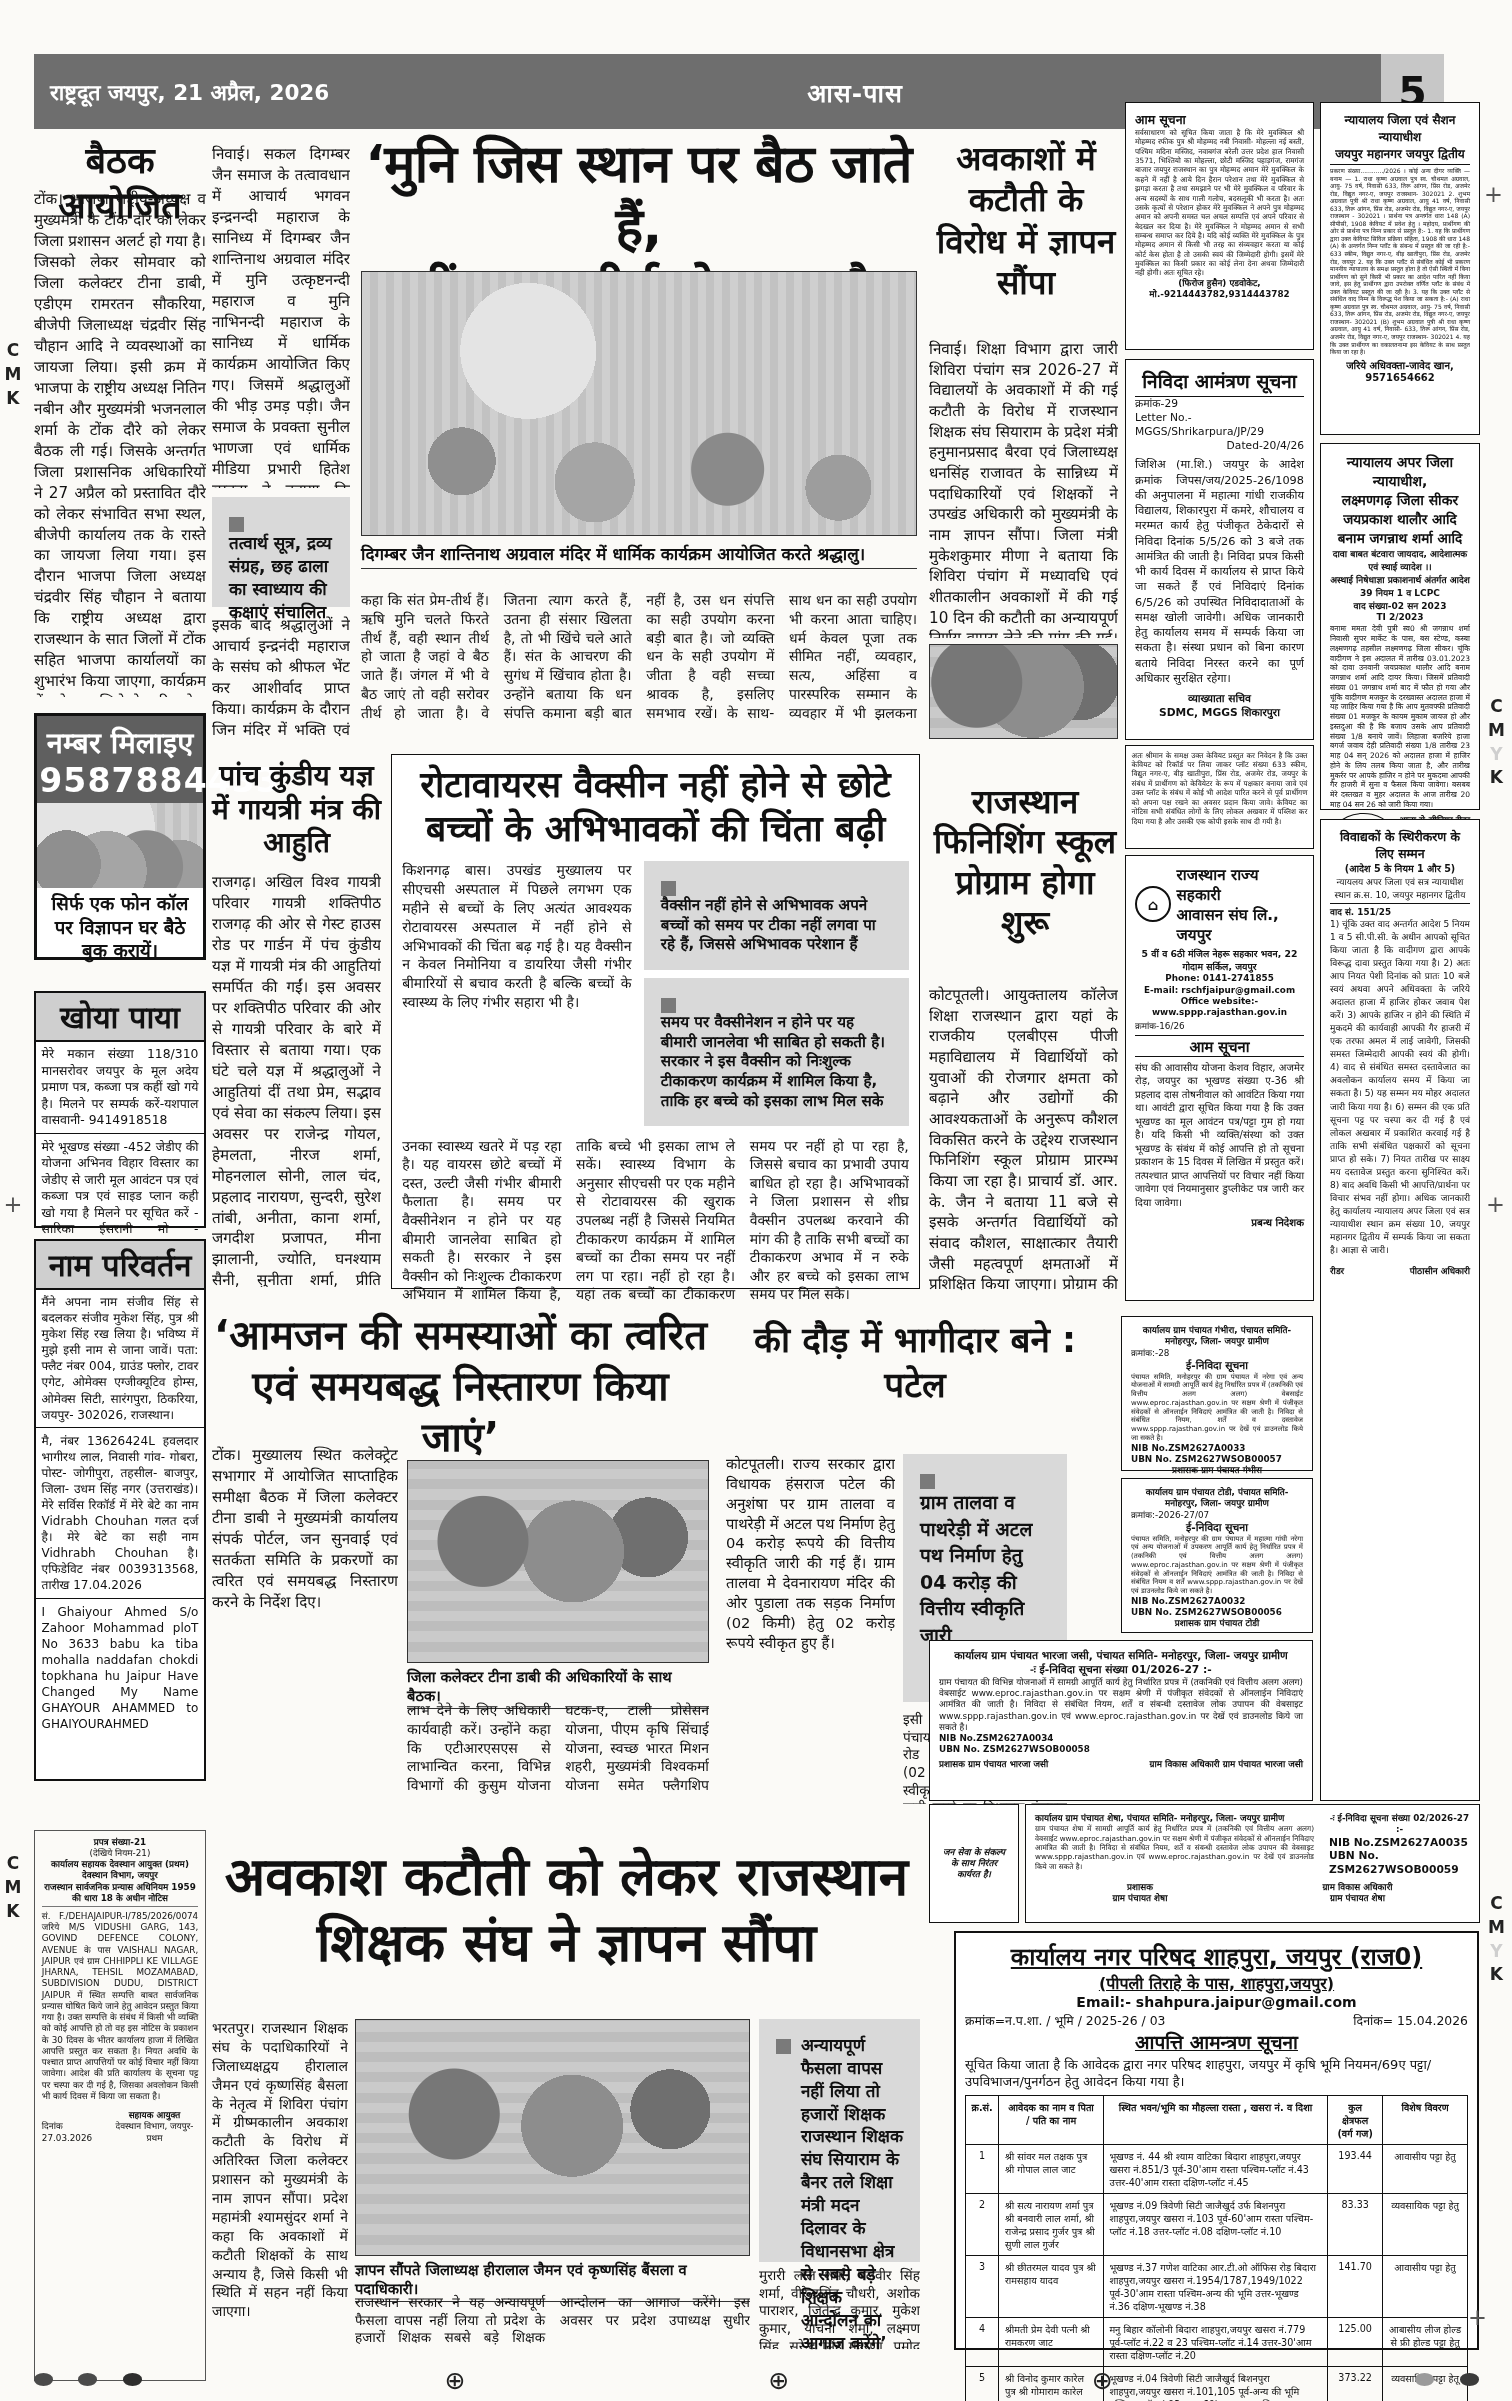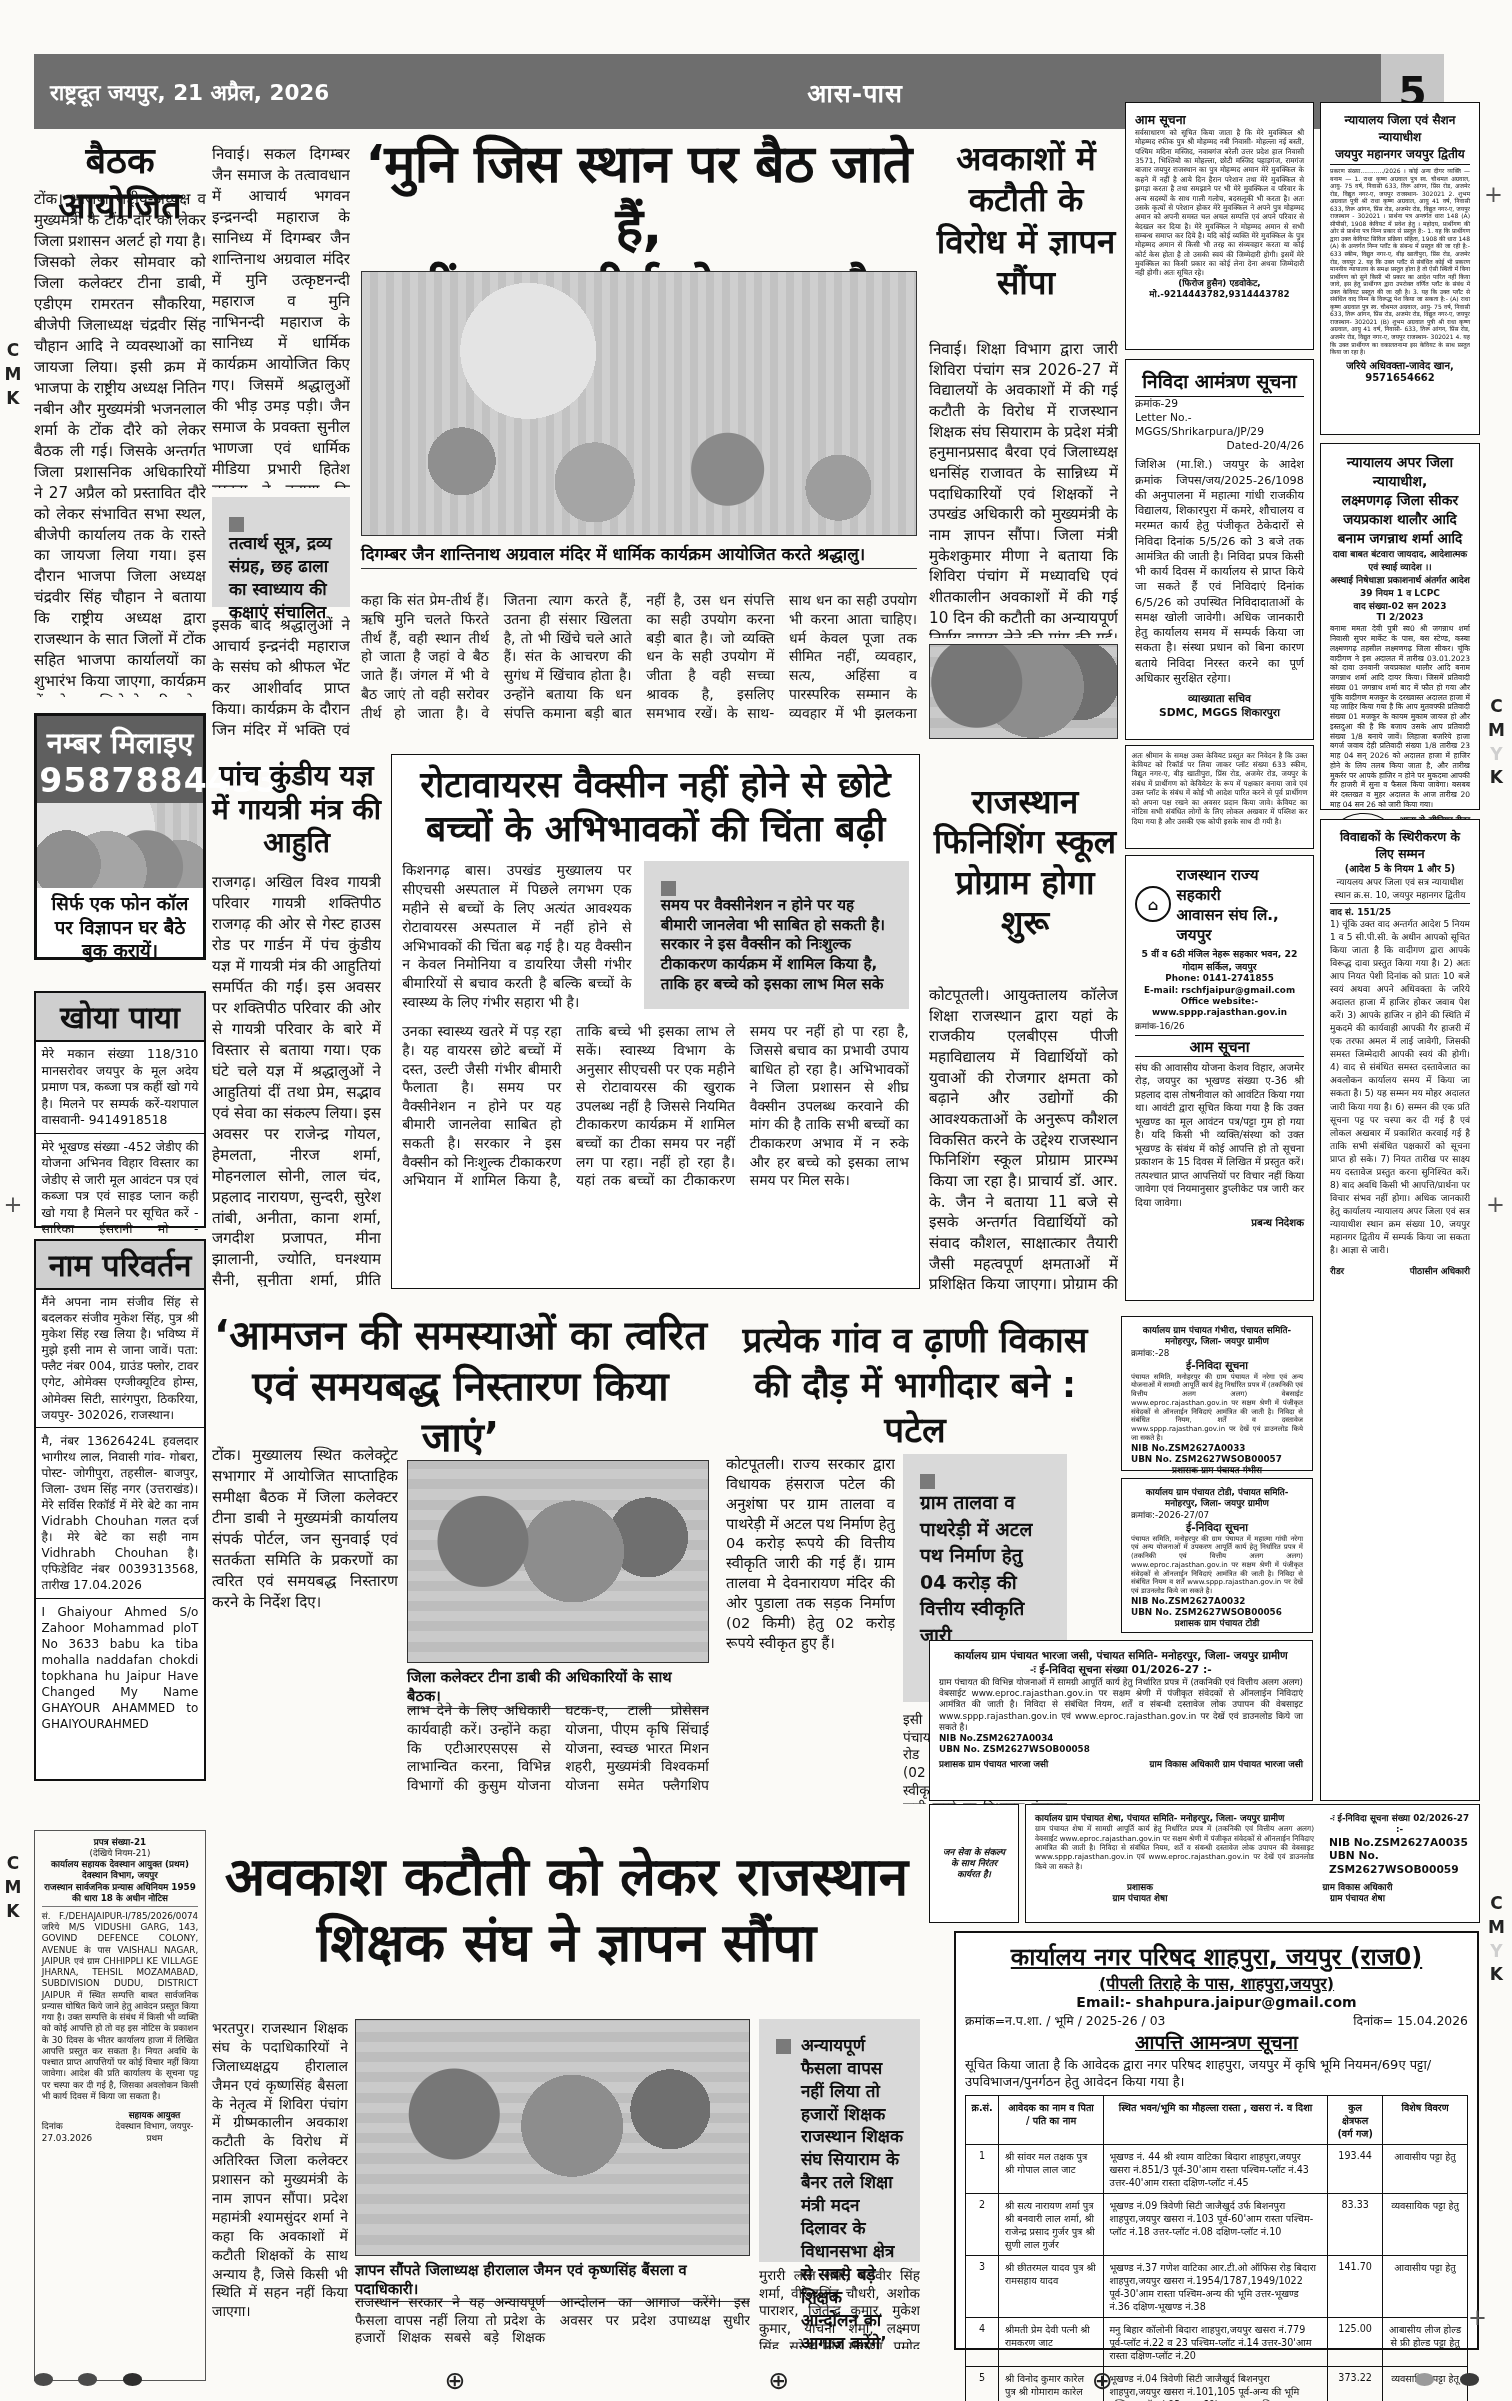--- a/index.html
+++ b/index.html
@@ -126,20 +126,24 @@
   <div class="abs body25 jc cols4" style="left:361px;top:591px;width:556px;height:146px;overflow:hidden;">कहा कि संत प्रेम-तीर्थ हैं। ऋषि मुनि चलते फिरते तीर्थ हैं, वही स्थान तीर्थ हो जाता है जहां वे बैठ जाते हैं। जंगल में भी वे बैठ जाएं तो वही सरोवर तीर्थ हो जाता है। वे जितना त्याग करते हैं, उतना ही संसार खिलता है, तो भी खिंचे चले आते हैं। संत के आचरण की सुगंध में खिंचाव होता है। उन्होंने बताया कि धन संपत्ति कमाना बड़ी बात नहीं है, उस धन संपत्ति का सही उपयोग करना बड़ी बात है। जो व्यक्ति धन के सही उपयोग में जीता है वही सच्चा श्रावक है, इसलिए समभाव रखें। के साथ-साथ धन का सही उपयोग भी करना आता चाहिए। धर्म केवल पूजा तक सीमित नहीं, व्यवहार, सत्य, अहिंसा व पारस्परिक सम्मान के व्यवहार में भी झलकना चाहिए। प्रवचन के दौरान उपस्थित श्रद्धालुओं ने मुनि द्वय के त्याग और साधना की सराहना करते हुए धार्मिक आयोजनों में बढ़-चढ़कर भाग लेने का संकल्प लिया। इस अवसर पर बड़ी संख्या में समाजजन, महिलाएं व जिनेंद्र भक्त सहित कई कार्यकर्ता मौजूद थे।</div>
 
   <div class="abs ctr" style="left:212px;top:759px;width:169px;font-size:28px;line-height:1.2;font-weight:bold;">पांच कुंडीय यज्ञ में गायत्री मंत्र की आहुति</div>
   <div class="abs body27 jc" style="left:212px;top:872px;width:169px;height:415px;overflow:hidden;">राजगढ़। अखिल विश्व गायत्री परिवार गायत्री शक्तिपीठ राजगढ़ की ओर से गेस्ट हाउस रोड पर गार्डन में पंच कुंडीय यज्ञ में गायत्री मंत्र की आहुतियां समर्पित की गईं। इस अवसर पर शक्तिपीठ परिवार की ओर से गायत्री परिवार के बारे में विस्तार से बताया गया। एक घंटे चले यज्ञ में श्रद्धालुओं ने आहुतियां दीं तथा प्रेम, सद्भाव एवं सेवा का संकल्प लिया। इस अवसर पर राजेन्द्र गोयल, हेमलता, नीरज शर्मा, मोहनलाल सोनी, लाल चंद, प्रहलाद नारायण, सुन्दरी, सुरेश तांबी, अनीता, काना शर्मा, जगदीश प्रजापत, मीना झालानी, ज्योति, घनश्याम सैनी, सुनीता शर्मा, प्रीति बिजन, किरन शर्मा, मीरा कटवाड़ा, मुन्नी खुटेटा, बीना सरोज, सुनीता, उर्मिला मामोडिया एवं अन्य मौजूद रहे।</div>
 
   <div class="abs boxed" style="left:391px;top:754px;width:529px;height:535px;padding:8px 10.2px;">
     <div class="ctr" style="font-size:36px;line-height:1.22;font-weight:bold;">रोटावायरस वैक्सीन नहीं होने से छोटे बच्चों के अभिभावकों की चिंता बढ़ी</div>
     <div style="display:flex;gap:12.4px;margin-top:10.2px;">
       <div class="jc" style="flex:1;font-size:14px;line-height:1.35;">किशनगढ़ बास। उपखंड मुख्यालय पर सीएचसी अस्पताल में पिछले लगभग एक महीने से बच्चों के लिए अत्यंत आवश्यक रोटावायरस अस्पताल में नहीं होने से अभिभावकों की चिंता बढ़ गई है। यह वैक्सीन न केवल निमोनिया व डायरिया जैसी गंभीर बीमारियों से बचाव करती है बल्कि बच्चों के स्वास्थ्य के लिए गंभीर सहारा भी है।</div>
       <div style="flex:0 0 265px;">
+        <div class="graybox" style="display:flex;margin-bottom:8px;">
+          <span class="bullet-sq"></span>
+          <span class="b" style="font-size:15.2px;line-height:1.3;">वैक्सीन नहीं होने से अभिभावक अपने बच्चों को समय पर टीका नहीं लगवा पा रहे हैं, जिससे अभिभावक परेशान हैं</span>
+        </div>
         <div class="graybox" style="display:flex;">
           <span class="bullet-sq"></span>
           <span class="b" style="font-size:15.2px;line-height:1.3;">समय पर वैक्सीनेशन न होने पर यह बीमारी जानलेवा भी साबित हो सकती है। सरकार ने इस वैक्सीन को निःशुल्क टीकाकरण कार्यक्रम में शामिल किया है, ताकि हर बच्चे को इसका लाभ मिल सके</span>
         </div>
       </div>
     </div>
     <div class="jc cols3" style="font-size:14px;line-height:1.33;margin-top:10.2px;height:186px;overflow:hidden;">उनका स्वास्थ्य खतरे में पड़ रहा है। यह वायरस छोटे बच्चों में दस्त, उल्टी जैसी गंभीर बीमारी फैलाता है। समय पर वैक्सीनेशन न होने पर यह बीमारी जानलेवा साबित हो सकती है। सरकार ने इस वैक्सीन को निःशुल्क टीकाकरण अभियान में शामिल किया है, ताकि बच्चे भी इसका लाभ ले सकें। स्वास्थ्य विभाग के अनुसार सीएचसी पर एक महीने से रोटावायरस की खुराक उपलब्ध नहीं है जिससे नियमित टीकाकरण कार्यक्रम में शामिल बच्चों का टीका समय पर नहीं लग पा रहा। नहीं हो रहा है। यहां तक बच्चों का टीकाकरण समय पर नहीं हो पा रहा है, जिससे बचाव का प्रभावी उपाय बाधित हो रहा है। अभिभावकों ने जिला प्रशासन से शीघ्र वैक्सीन उपलब्ध करवाने की मांग की है ताकि सभी बच्चों का टीकाकरण अभाव में न रुके और हर बच्चे को इसका लाभ समय पर मिल सके।</div>
   </div>
 
   <div class="abs ctr" style="left:934px;top:138px;width:184px;font-size:33px;line-height:1.25;font-weight:bold;">अवकाशों में कटौती के विरोध में ज्ञापन सौंपा</div>
@@ -152,21 +156,20 @@
   <div class="abs ctr" style="left:212px;top:1310px;width:497px;font-size:40px;line-height:1.28;font-weight:bold;">
     <div>‘आमजन की समस्याओं का त्वरित</div>
     <div>एवं समयबद्ध निस्तारण किया जाएं’</div>
   </div>
   <div class="abs jc body27" style="left:212px;top:1445px;width:186px;height:361px;overflow:hidden;">टोंक। मुख्यालय स्थित कलेक्ट्रेट सभागार में आयोजित साप्ताहिक समीक्षा बैठक में जिला कलेक्टर टीना डाबी ने मुख्यमंत्री कार्यालय संपर्क पोर्टल, जन सुनवाई एवं सतर्कता समिति के प्रकरणों का त्वरित एवं समयबद्ध निस्तारण करने के निर्देश दिए।</div>
   <div class="abs photo2" style="left:407px;top:1460px;width:302px;height:203px;"></div>
   <div class="abs caption" style="left:407px;top:1667px;width:302px;font-size:14.7px;border-bottom:1.1px solid #333;padding-bottom:2.3px;">जिला कलेक्टर टीना डाबी की अधिकारियों के साथ बैठक।</div>
   <div class="abs jc cols2 body25" style="left:407px;top:1701px;width:302px;height:107px;overflow:hidden;">लाभ देने के लिए अधिकारी कार्यवाही करें। उन्होंने कहा कि एटीआरएसएस से लाभान्वित करना, विभिन्न विभागों की कुसुम योजना घटक-ए, टाली प्रोसेसन योजना, पीएम कृषि सिंचाई योजना, स्वच्छ भारत मिशन शहरी, मुख्यमंत्री विश्वकर्मा योजना समेत फ्लैगशिप योजनाओं की समीक्षा की। क्रम, वित्तीय वर्ष 2024-25 एवं 2025-26 बजट घोषणाओं की क्रियान्विति के संबंध में समीक्षा कर समयबद्ध पूर्ण करने के निर्देश दिए। जिला कलेक्टर ने इस दौरान मासिक जन सुनवाई में आए प्रार्थियों की समस्याएं सुनीं और संबंधित अधिकारियों को शीघ्र निस्तारण के निर्देश दिए।</div>
 
   <div class="abs ctr" style="left:720px;top:1318px;width:390px;font-size:35px;line-height:1.28;font-weight:bold;">
-    <div>प्रत्येक गांव व ढ़ाणी विकास</div>
     <div>की दौड़ में भागीदार बने : पटेल</div>
   </div>
   <div class="abs jc" style="left:726px;top:1454px;width:169px;height:350px;overflow:hidden;font-size:14.7px;line-height:1.35;">कोटपूतली। राज्य सरकार द्वारा विधायक हंसराज पटेल की अनुशंषा पर ग्राम तालवा व पाथरेड़ी में अटल पथ निर्माण हेतु 04 करोड़ रूपये की वित्तीय स्वीकृति जारी की गई हैं। ग्राम तालवा मे देवनारायण मंदिर की ओर पुडाला तक सड़क निर्माण (02 किमी) हेतु 02 करोड़ रूपये स्वीकृत हुए हैं।</div>
   <div class="abs graybox" style="left:903px;top:1454px;width:164px;height:248px;display:flex;">
     <span class="bullet-sq"></span>
     <span class="b" style="font-size:19px;line-height:1.4;">ग्राम तालवा व पाथरेड़ी में अटल पथ निर्माण हेतु 04 करोड़ की वित्तीय स्वीकृति जारी</span>
   </div>
   <div class="abs jc" style="left:903px;top:1711px;width:164px;height:93px;overflow:hidden;font-size:13.6px;line-height:1.3;">इसी प्रकार पाथरेड़ी में ग्राम पंचायत मुख्यालय से 4-B पथरेड़ी रोड जोहड़ तक सड़क निर्माण (02 किमी) हेतु 02 करोड़ रूपये स्वीकृत हुए हैं। उक्त स्वीकृति जारी करने पर विधायक हंसराज पटेल ने मुख्यमंत्री भजनलाल शर्मा व डिप्टी सीएम दिया कुमारी का आभार व्यक्त करते हुए कहा कि प्रत्येक गांव व ढाणी विकास की दौड़ में भागीदार बने, यही सरकार का लक्ष्य है। रहे हैं। अटल पथ निर्माण से आमजन को सुगम यातायात मिलेगा, बारिश में जलभराव से मुक्ति एवं आवागमन की सुविधा मिलेगी। किसान एवं आमजन के जीवन स्तर में सकारात्मक बदलाव आएगा। उन्होंने कहा कि क्षेत्र के हजारों ग्रामीणों को इसका सीधा लाभ मिलेगा। पटेल ने ग्रामीणों को संबोधित करते हुए कहा कि हर गांव-ढाणी को सड़क, बिजली, पानी जैसी मूलभूत सुविधाओं से जोड़ना सरकार की प्राथमिकता है। विकास कार्यों में कोई कमी नहीं रखी जाएगी।</div>
 
   <div class="abs notice" style="left:1121px;top:1316px;width:192px;height:155px;">

